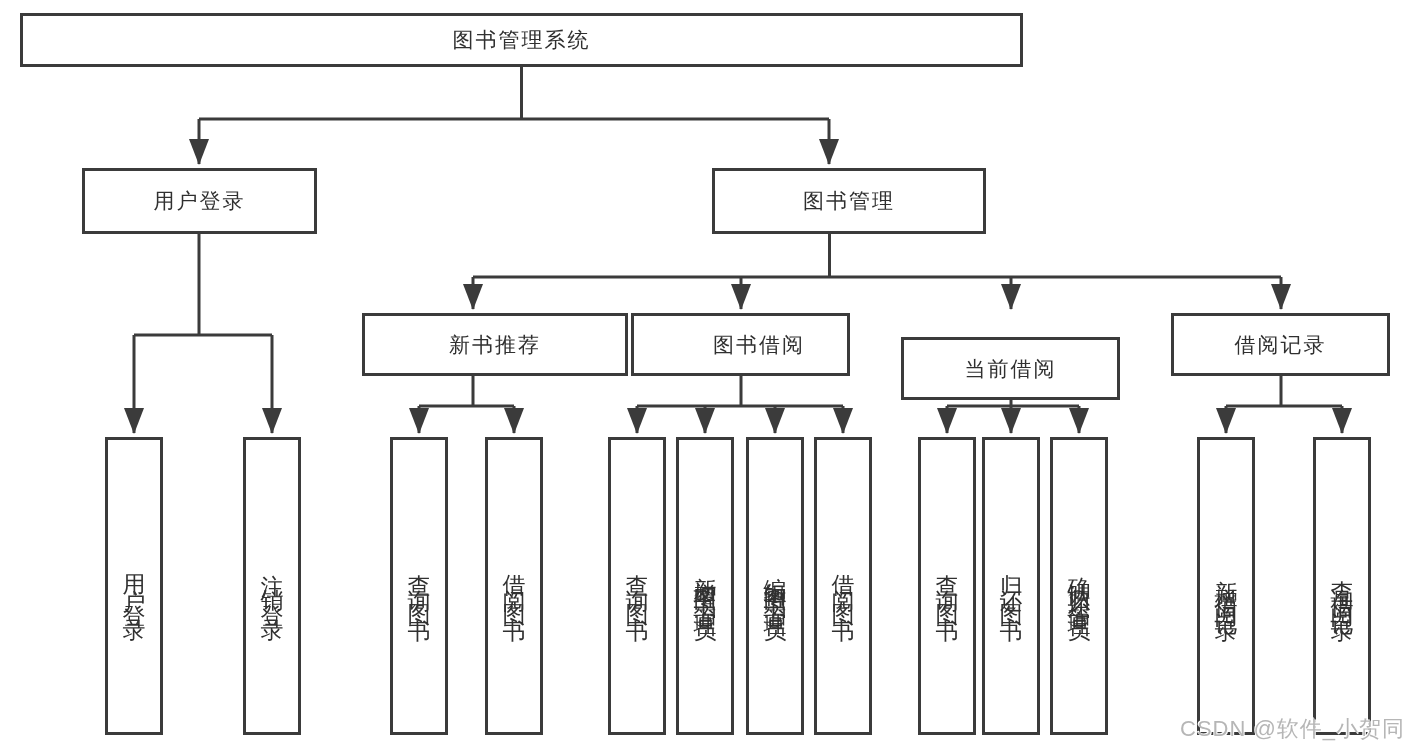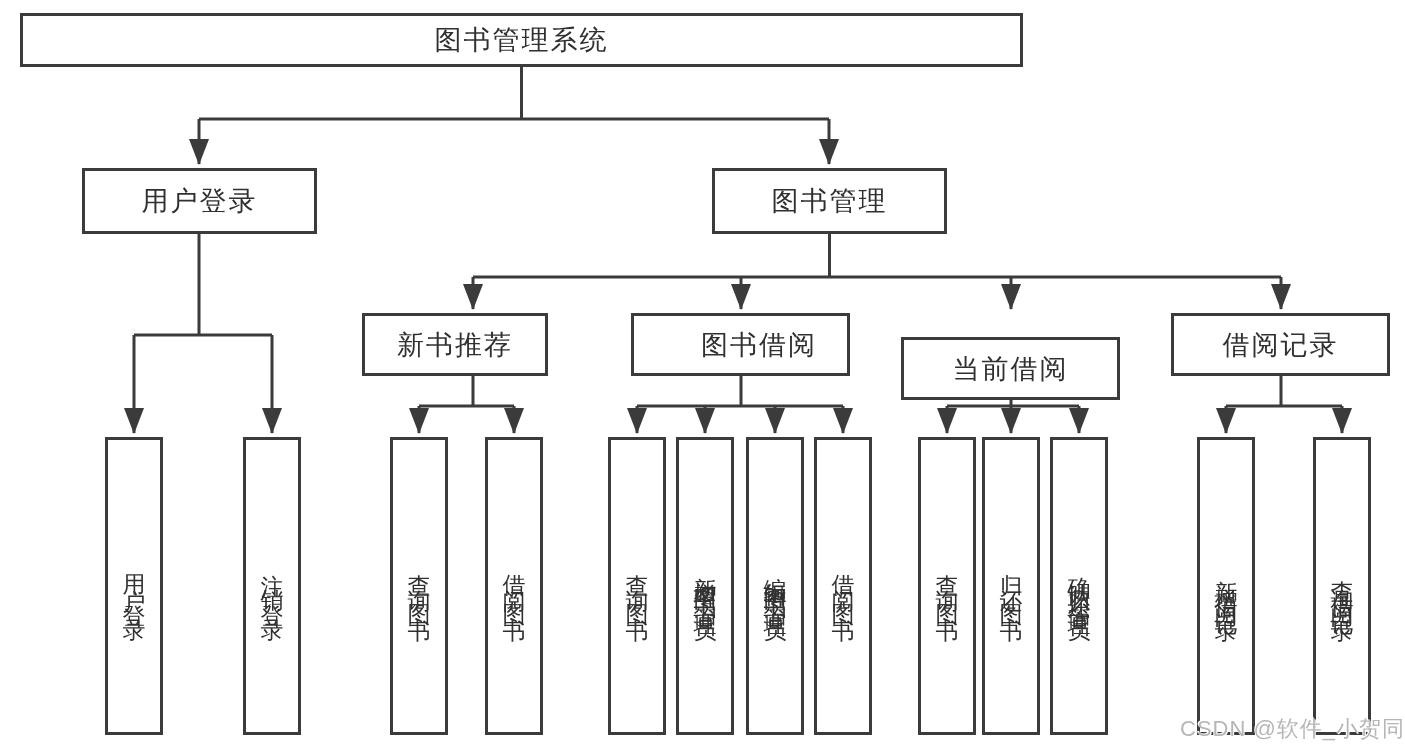--- a/index.html
+++ b/index.html
@@ -31,21 +31,21 @@
   .arrow { marker-end: url(#arrowhead); }
   .arrowhead-shape { fill: var(--line); }
 
   .hbox {
     position: absolute;
     border: 3px solid var(--border);
     background: #fff;
     display: flex;
     align-items: center;
     justify-content: center;
-    font-size: 27px;
+    font-size: 21px;
     letter-spacing: 2px;
     color: var(--text);
     z-index: 2;
   }
 
   .vbox {
     position: absolute;
     top: 437px;
     width: 58px;
     height: 298px;
@@ -125,25 +125,25 @@
     <path class="line arrow" d="M1342 406 V433"></path>
   </svg>
 
   <div class="hbox" style="left:20px; top:13px; width:1003px; height:54px;">
     <span>图书管理系统</span>
   </div>
 
   <div class="hbox" style="left:82px; top:168px; width:235px; height:66px;">
     <span>用户登录</span>
   </div>
-  <div class="hbox" style="left:712px; top:168px; width:235px; height:66px;">
+  <div class="hbox" style="left:712px; top:168px; width:274px; height:66px;">
     <span>图书管理</span>
   </div>
 
-  <div class="hbox" style="left:362px; top:313px; width:186px; height:63px;">
+  <div class="hbox" style="left:362px; top:313px; width:266px; height:63px;">
     <span>新书推荐</span>
   </div>
   <div class="hbox" style="left:631px; top:313px; width:219px; height:63px;padding-left:37px;">
     <span>图书借阅</span>
   </div>
   <div class="hbox" style="left:901px; top:313px; width:219px; height:63px;margin-top:24px;">
     <span>当前借阅</span>
   </div>
   <div class="hbox" style="left:1171px; top:313px; width:219px; height:63px;">
     <span>借阅记录</span>

